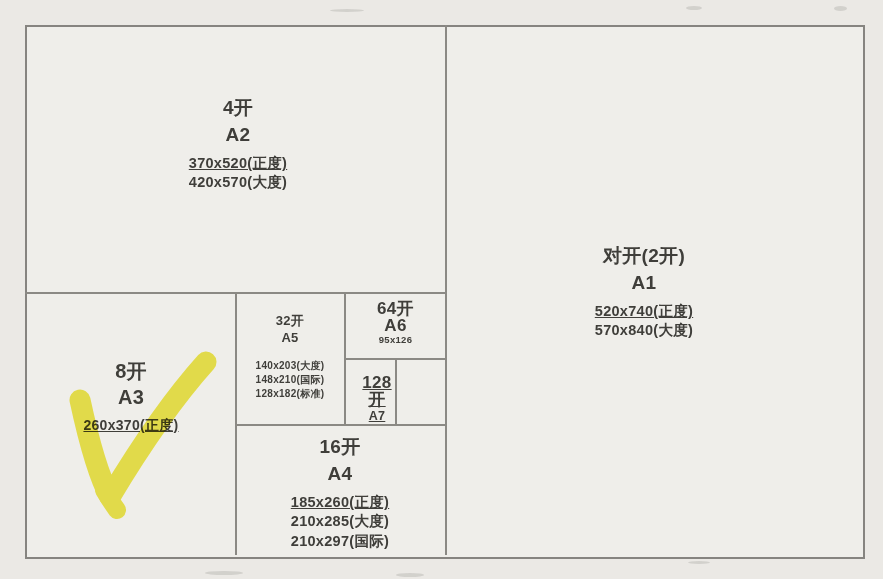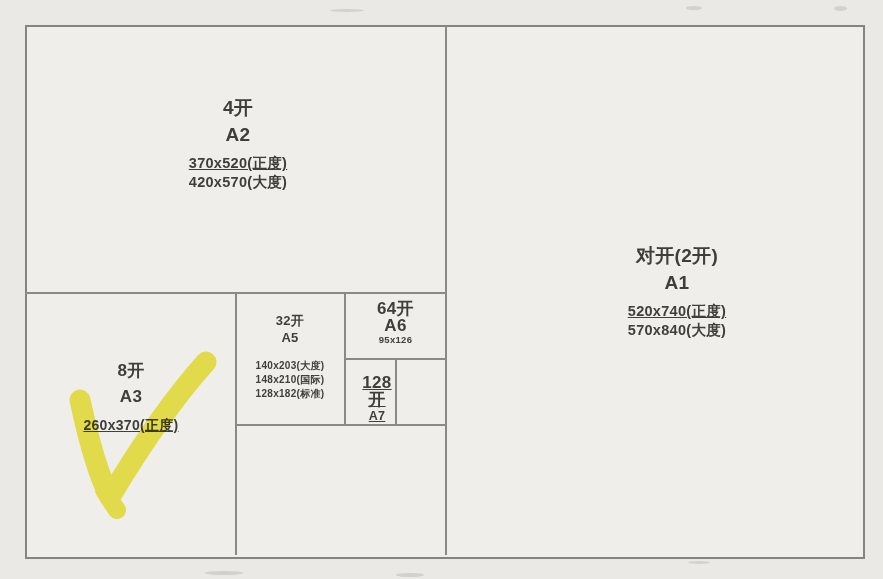--- a/index.html
+++ b/index.html
@@ -21,24 +21,24 @@
   .lbl{position:absolute;text-align:center;letter-spacing:0.3px;}
   .lbl .kai,.lbl .series{font-weight:bold;}
   .big .kai,.big .series{font-size:19px;line-height:27px;}
   .big .size{font-size:14.5px;line-height:19.3px;font-weight:600;}
   .big .size.first{margin-top:6px;text-decoration:underline;}
   .med .kai,.med .series{font-size:13px;line-height:17px;}
   .med .size{font-size:10px;line-height:13.8px;font-weight:600;}
   .med .size.first{margin-top:13px;}
   .sm .kai,.sm .series{font-size:17px;line-height:16.5px;}
   .sm .size{font-size:9.5px;line-height:12px;font-weight:600;}
-  #a3.lbl .kai,#a3.lbl .series{font-size:17px;line-height:26px;}
+  #a3.lbl .kai,#a3.lbl .series{font-size:20px;line-height:26px;}
   #a3.lbl .size{font-size:14px;line-height:18.5px;}
   #a2{left:88px;top:94px;width:300px;}
-  #a1{left:527px;top:242px;width:300px;}
+  #a1{left:494px;top:242px;width:300px;}
   #a3{left:31px;top:358px;width:200px;}
   #a5{left:238px;top:312px;width:104px;}
   #a6{left:346px;top:301px;width:99px;}
   #a7{left:362px;top:375px;width:30px;text-decoration:underline;}
   #a4{left:240px;top:433px;width:200px;}
   .checkmark{position:absolute;left:0;top:0;pointer-events:none;
     mix-blend-mode:multiply;opacity:0.88;}
   .smudge{position:absolute;background:rgba(125,123,117,0.22);border-radius:50%;}
 </style>
 </head>
@@ -88,20 +88,27 @@
     <div class="kai">64开</div>
     <div class="series">A6</div>
     <div class="size">95x126</div>
   </div>
 
   <div class="lbl sm" id="a7">
     <div class="kai">128开</div>
     <div class="series" style="font-size:12.5px;line-height:17px;">A7</div>
   </div>
 
+  <div class="lbl big" id="a4">
+    <div class="kai">16开</div>
+    <div class="series">A4</div>
+    <div class="size first">185x260(正度)</div>
+    <div class="size">210x285(大度)</div>
+    <div class="size">210x297(国际)</div>
+  </div>
 
   <svg class="checkmark" width="883" height="579" viewBox="0 0 883 579">
     <path d="M 80 400 C 89 442 99 477 110 497 C 137 452 171 401 206 362" fill="none" stroke="#f0e838" stroke-width="21" stroke-linecap="round" stroke-linejoin="round"></path>
     <path d="M 104 490 C 110 500 114 506 117 510" fill="none" stroke="#f0e838" stroke-width="18" stroke-linecap="round"></path>
   </svg>
 
   <div class="smudge" style="left:330px;top:9px;width:34px;height:3px;"></div>
   <div class="smudge" style="left:686px;top:6px;width:16px;height:4px;"></div>
   <div class="smudge" style="left:834px;top:6px;width:13px;height:5px;"></div>
   <div class="smudge" style="left:205px;top:571px;width:38px;height:4px;"></div>

